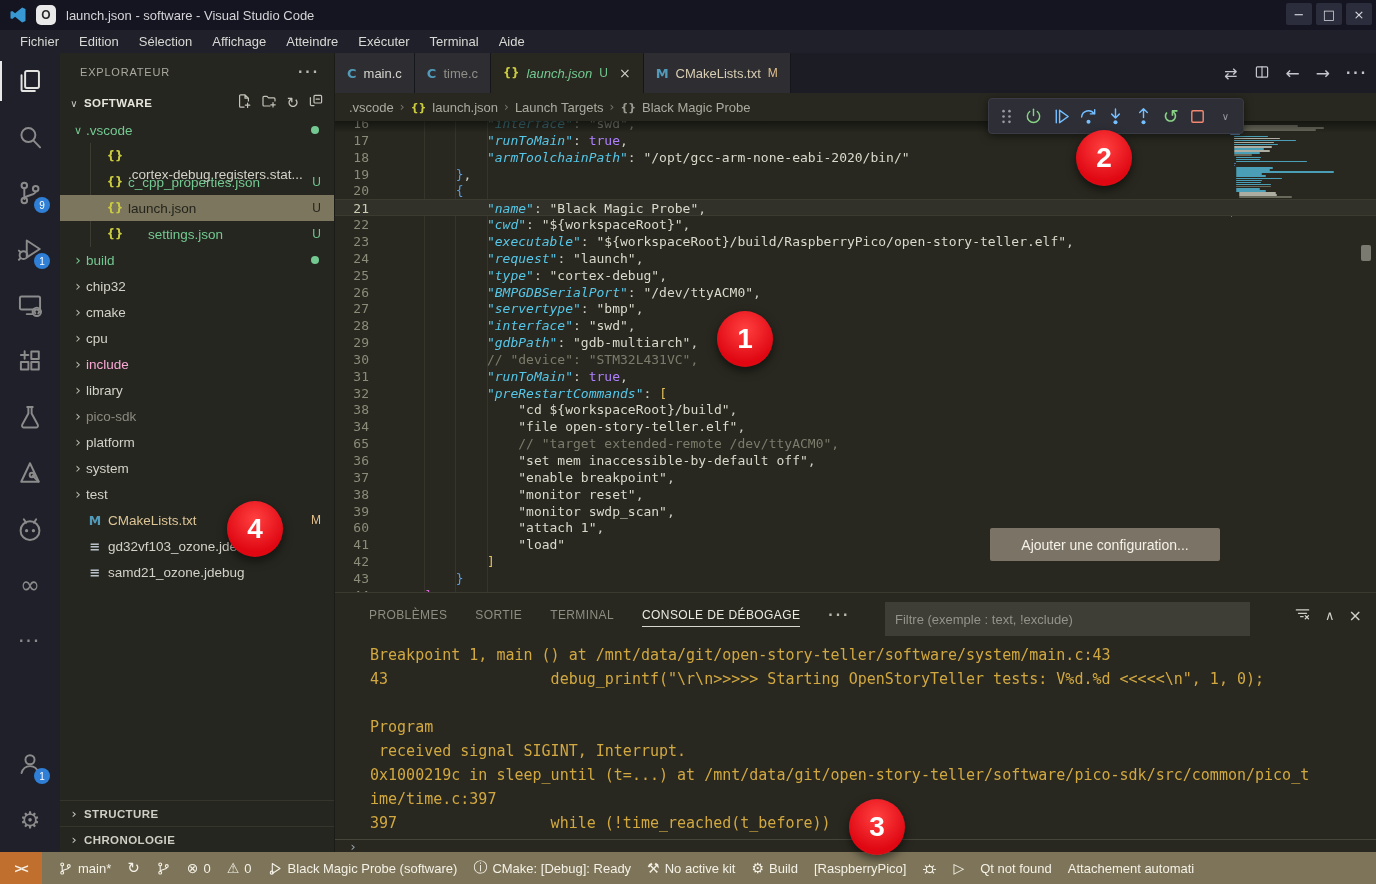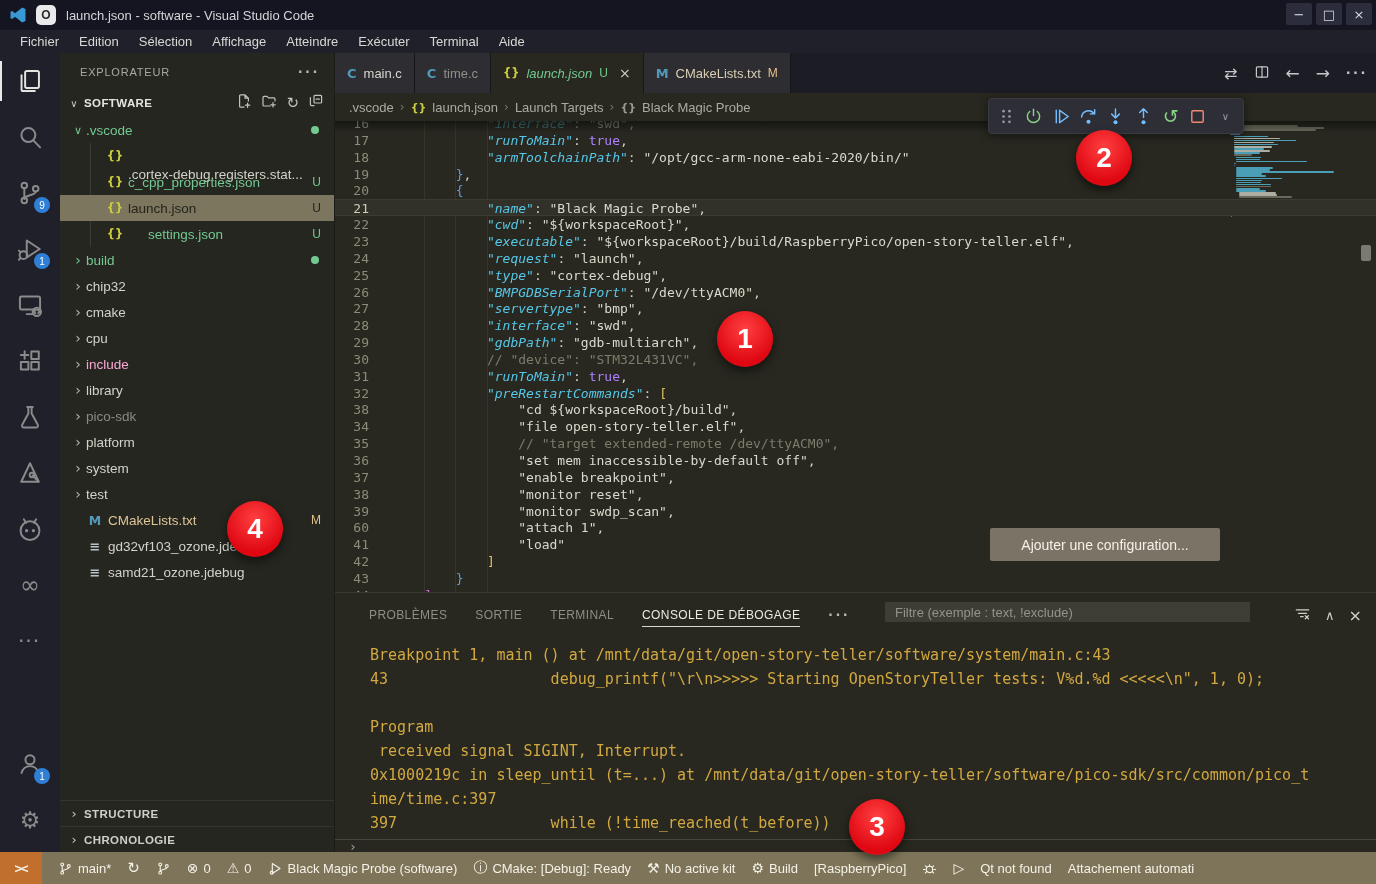--- a/index.html
+++ b/index.html
@@ -110,21 +110,21 @@
   .addcfg { position:absolute; left:990px; top:528px; width:230px; height:33px; background:#7b7365;
     color:#f4f1e8; font-size:14px; display:flex; align-items:center; justify-content:center;
     border:none; border-radius:2px; z-index:20; font-family:"Liberation Sans",sans-serif; }
 
   
   .panel { position:absolute; left:0; top:539px; width:1041px; height:260px; background:#282820; border-top:1px solid #3a3a31; }
   .panel-head { position:relative; height:44px; display:flex; align-items:center; padding-left:34px; }
   .ptab { font-size:12px; letter-spacing:.4px; color:#8d8d82; margin-right:28px; padding:4px 0; }
   .ptab.active { color:#eaeae2; border-bottom:1px solid #d8d8d0; }
   .pmore { color:#b9b9b0; font-weight:bold; letter-spacing:2px; margin-right:20px; }
-  .pfilter { position:absolute; right:126px; top:9px; width:365px; height:20px; background:#3e3e37;
+  .pfilter { position:absolute; right:126px; top:9px; width:365px; height:34px; background:#3e3e37;
     border:none; color:#d8d8cc; font-size:13px; padding:0 10px; font-family:"Liberation Sans",sans-serif; }
   .pfilter::placeholder { color:#93938a; }
   .phead-icons { position:absolute; right:14px; top:9px; display:flex; align-items:center; gap:14px; color:#d0d0c8; height:26px; }
   .phead-icons svg { width:17px; height:17px; }
   .console { position:absolute; left:0; top:44px; width:1041px; height:203px; overflow:hidden;
     padding:6px 0 0 35px; color:#d2a840; font-family:"DejaVu Sans Mono", monospace; font-size:15px; line-height:24px; white-space:pre; }
   .prompt-row { position:absolute; left:0; bottom:0; width:1041px; height:13px; border-top:1px solid #45453b;
     color:#9aa5b1; font-size:13px; padding-left:14px; line-height:13px; font-family:"DejaVu Sans Mono",monospace; }
 
   
@@ -486,21 +486,21 @@
       <div class="cline" style="top: 145.65px;"><span class="ln">25</span><span class="lc"><span>            </span><span class="tk-k">"type"</span><span class="tk-p">: </span><span class="tk-s">"cortex-debug"</span><span class="tk-p">,</span></span></div>
       <div class="cline" style="top: 162.5px;"><span class="ln">26</span><span class="lc"><span>            </span><span class="tk-k">"BMPGDBSerialPort"</span><span class="tk-p">: </span><span class="tk-s">"/dev/ttyACM0"</span><span class="tk-p">,</span></span></div>
       <div class="cline" style="top: 179.35px;"><span class="ln">27</span><span class="lc"><span>            </span><span class="tk-k">"servertype"</span><span class="tk-p">: </span><span class="tk-s">"bmp"</span><span class="tk-p">,</span></span></div>
       <div class="cline" style="top: 196.2px;"><span class="ln">28</span><span class="lc"><span>            </span><span class="tk-k">"interface"</span><span class="tk-p">: </span><span class="tk-s">"swd"</span><span class="tk-p">,</span></span></div>
       <div class="cline" style="top: 213.05px;"><span class="ln">29</span><span class="lc"><span>            </span><span class="tk-k">"gdbPath"</span><span class="tk-p">: </span><span class="tk-s">"gdb-multiarch"</span><span class="tk-p">,</span></span></div>
       <div class="cline" style="top: 229.9px;"><span class="ln">30</span><span class="lc"><span>            </span><span class="tk-c">// "device": "STM32L431VC",</span></span></div>
       <div class="cline" style="top: 246.75px;"><span class="ln">31</span><span class="lc"><span>            </span><span class="tk-k">"runToMain"</span><span class="tk-p">: </span><span class="tk-b">true</span><span class="tk-p">,</span></span></div>
       <div class="cline" style="top: 263.6px;"><span class="ln">32</span><span class="lc"><span>            </span><span class="tk-k">"preRestartCommands"</span><span class="tk-p">: </span><span class="tk-yb">[</span></span></div>
       <div class="cline" style="top: 280.45px;"><span class="ln">38</span><span class="lc"><span>                </span><span class="tk-s">"cd ${workspaceRoot}/build"</span><span class="tk-p">,</span></span></div>
       <div class="cline" style="top: 297.3px;"><span class="ln">34</span><span class="lc"><span>                </span><span class="tk-s">"file open-story-teller.elf"</span><span class="tk-p">,</span></span></div>
-      <div class="cline" style="top: 314.15px;"><span class="ln">35</span><span class="lc"><span>                </span><span class="tk-c">// "target extended-remote /dev/ttyACM0",</span></span></div>
+      <div class="cline" style="top: 314.15px;"><span class="ln">65</span><span class="lc"><span>                </span><span class="tk-c">// "target extended-remote /dev/ttyACM0",</span></span></div>
       <div class="cline" style="top: 331px;"><span class="ln">36</span><span class="lc"><span>                </span><span class="tk-s">"set mem inaccessible-by-default off"</span><span class="tk-p">,</span></span></div>
       <div class="cline" style="top: 347.85px;"><span class="ln">37</span><span class="lc"><span>                </span><span class="tk-s">"enable breakpoint"</span><span class="tk-p">,</span></span></div>
       <div class="cline" style="top: 364.7px;"><span class="ln">38</span><span class="lc"><span>                </span><span class="tk-s">"monitor reset"</span><span class="tk-p">,</span></span></div>
       <div class="cline" style="top: 381.55px;"><span class="ln">39</span><span class="lc"><span>                </span><span class="tk-s">"monitor swdp_scan"</span><span class="tk-p">,</span></span></div>
       <div class="cline" style="top: 398.4px;"><span class="ln">60</span><span class="lc"><span>                </span><span class="tk-s">"attach 1"</span><span class="tk-p">,</span></span></div>
       <div class="cline" style="top: 415.25px;"><span class="ln">41</span><span class="lc"><span>                </span><span class="tk-s">"load"</span></span></div>
       <div class="cline" style="top: 432.1px;"><span class="ln">42</span><span class="lc"><span>            </span><span class="tk-yb">]</span></span></div>
       <div class="cline" style="top: 448.95px;"><span class="ln">43</span><span class="lc"><span>        </span><span class="tk-bb">}</span></span></div>
       <div class="cline" style="top: 465.8px;"><span class="ln">44</span><span class="lc"><span>    </span><span class="tk-mb">]</span></span></div>
     </div>

